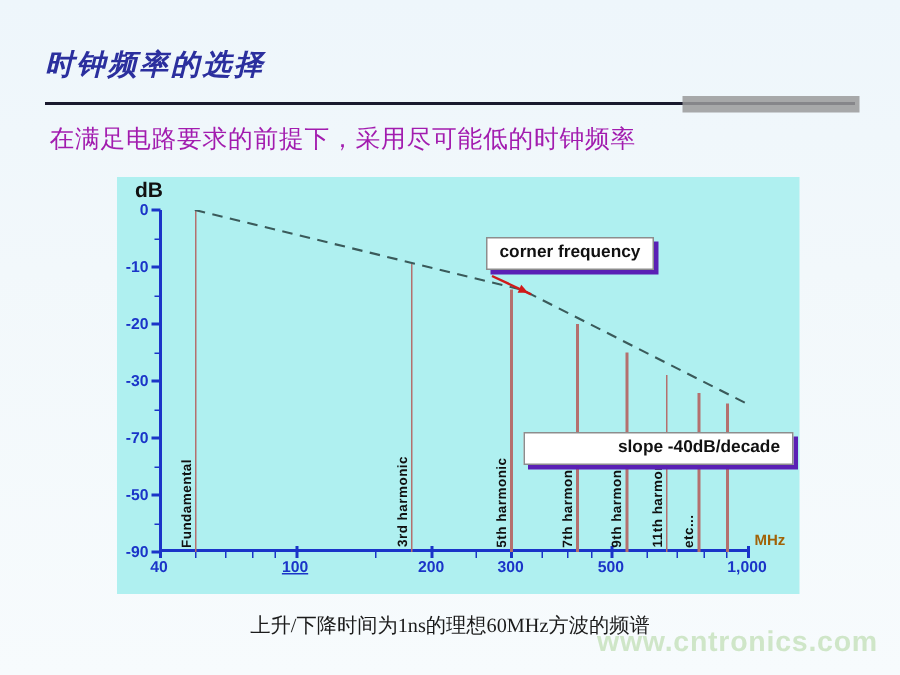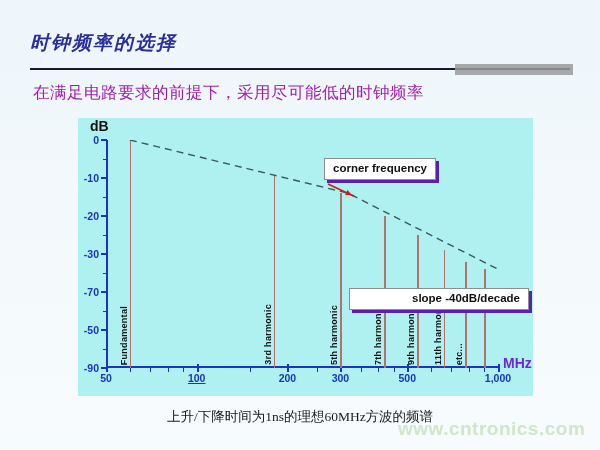--- a/index.html
+++ b/index.html
@@ -62,21 +62,21 @@
     position:absolute;top:7px;
     font-size:10.5px;font-weight:bold;color:#1a34c8;
     transform:translateX(-50%);white-space:nowrap;
   }
   #db-unit{
     position:absolute;left:12px;top:0px;
     font-size:14px;font-weight:bold;color:#111;
   }
   #mhz-unit{
     position:absolute;left:425px;top:237px;
-    font-size:14px;font-weight:bold;color:#6d28d9;
+    font-size:10px;font-weight:bold;color:#a16207;
   }
   
   .spec-line{
     position:absolute;width:1.4px;background:#b4706e;bottom:0;
   }
   .spec-caption{
     position:absolute;
     font-size:9px;font-weight:bold;color:#111;
     writing-mode:vertical-rl;transform:rotate(180deg);
     white-space:nowrap;letter-spacing:.3px;
@@ -156,21 +156,21 @@
         <div class="xtick" style="left: 143.757px; top: 226px;"></div>
         <div class="xtick" style="left: 210.599px; top: 226px;"></div>
         <div class="xtick" style="left: 254.628px; top: 226px;"></div>
         <div class="xtick" style="left: 272.101px; top: 226px;"></div>
         <div class="xtick" style="left: 287.513px; top: 226px;"></div>
         <div class="xtick" style="left: 325.157px; top: 226px;"></div>
         <div class="xtick" style="left: 345.328px; top: 226px;"></div>
         <div class="xtick" style="left: 362.801px; top: 226px;"></div>
         <div class="xtick" style="left: 378.213px; top: 226px;"></div>
         <div class="xtick major" style="left: 0px; top: 224px;"></div>
-        <div class="xlabel" style="left: 0px; top: 232px;">50</div>
+        <div class="xlabel" style="left: 0px; top: 232px;">40</div>
         <div class="xtick major" style="left: 90.7003px; top: 224px;"></div>
         <div class="xlabel" style="left: 90.7003px; top: 232px; text-decoration: underline;">100</div>
         <div class="xtick major" style="left: 181.401px; top: 224px;"></div>
         <div class="xlabel" style="left: 181.401px; top: 232px;">200</div>
         <div class="xtick major" style="left: 234.457px; top: 224px;"></div>
         <div class="xlabel" style="left: 234.457px; top: 232px;">300</div>
         <div class="xtick major" style="left: 301.3px; top: 224px;"></div>
         <div class="xlabel" style="left: 301.3px; top: 232px;">500</div>
         <div class="xtick major" style="left: 392px; top: 224px;"></div>
         <div class="xlabel" style="left: 392px; top: 232px;">1,000</div>

